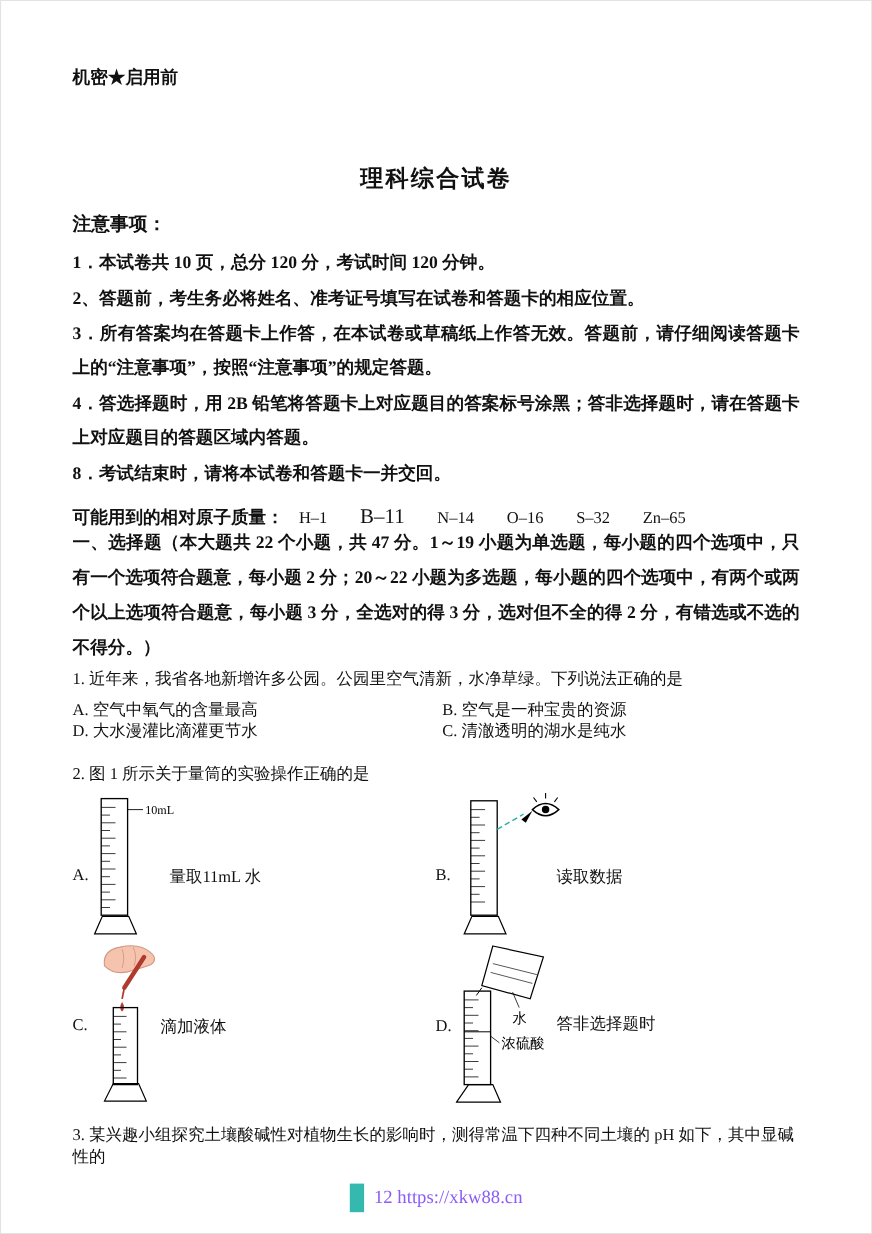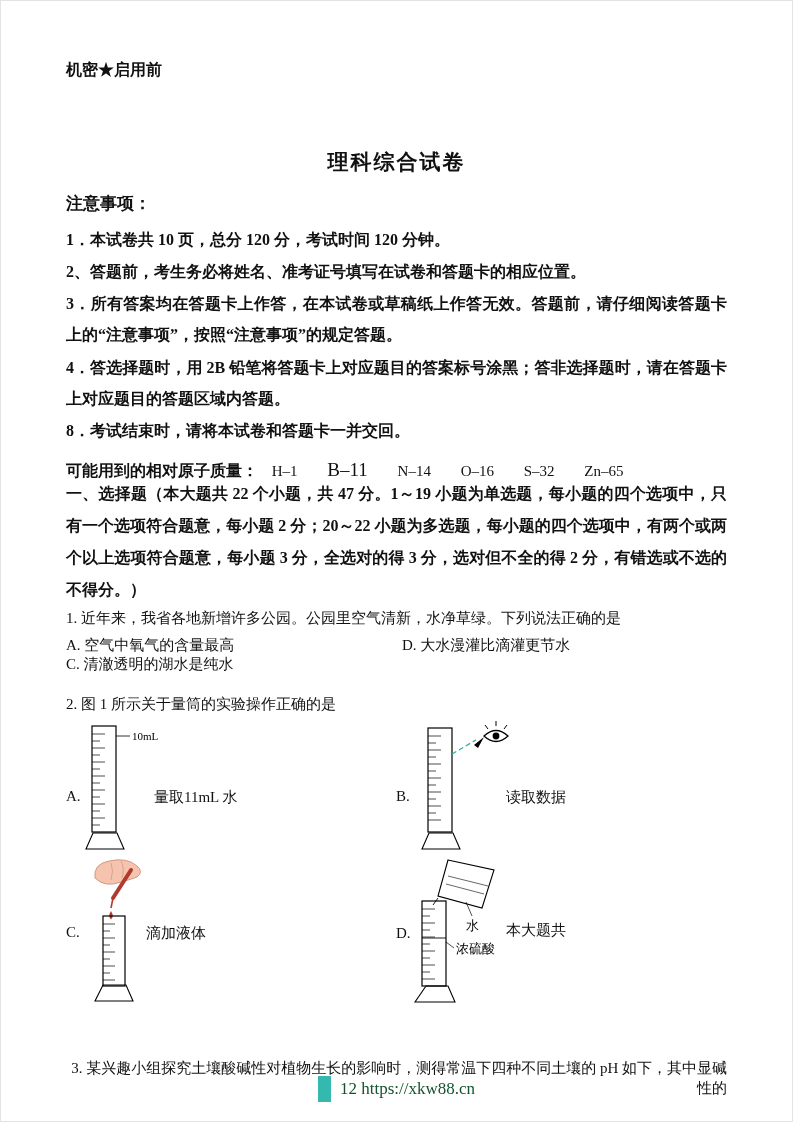--- a/index.html
+++ b/index.html
@@ -32,29 +32,29 @@
   .atomic .label { font-weight: 700; font-size: 16px; margin-right: 10px; }
   .atomic .am { margin-right: 26px; }
   .atomic .am-b { font-size: 19px; }
 
   .section-heading { top: 478px; font-weight: 700; font-size: 16px; line-height: 32px; text-align: justify; }
 
   .q-text { font-size: 15px; line-height: 20px; }
   .q1 { top: 608px; }
   .q1-options { top: 636px; display: grid; grid-template-columns: 336px 1fr; font-size: 15px; }
   .q2 { top: 694px; }
-  .q3 { top: 1058px; text-align: right; }
+  .q3 { top: 1022px; }
 
   .figures { top: 718px; height: 290px; }
   .fig-label, .fig-caption { position: absolute; font-size: 15px; }
   .figsvg { position: absolute; }
 
   .footer { top: 1076px; display: flex; justify-content: center; align-items: center; gap: 9px; }
   .footer-bar { display: inline-block; width: 13px; height: 26px; background: #35b8ae; }
-  .footer-text { color: #14532d; font-size: 17px; font-family: "Liberation Serif", serif; }
+  .footer-text { color: #8b5cf6; font-size: 17px; font-family: "Liberation Serif", serif; }
 </style>
 </head>
 <body>
 
 <div class="page">
 
   <div class="blk classification">机密★启用前</div>
   <div class="blk subtitle">理科综合试卷</div>
 
   <div class="blk notice-heading">注意事项：</div>
@@ -72,20 +72,21 @@
     <span class="am">O–16</span>
     <span class="am">S–32</span>
     <span class="am">Zn–65</span>
   </p>
 
   <p class="blk section-heading">一、选择题（本大题共 22 个小题，共 47 分。1～19 小题为单选题，每小题的四个选项中，只有一个选项符合题意，每小题 2 分；20～22 小题为多选题，每小题的四个选项中，有两个或两个以上选项符合题意，每小题 3 分，全选对的得 3 分，选对但不全的得 2 分，有错选或不选的不得分。）</p>
 
   <p class="blk q-text q1">1. 近年来，我省各地新增许多公园。公园里空气清新，水净草绿。下列说法正确的是</p>
   <div class="blk q1-options">
     <div>A. 空气中氧气的含量最高</div>
+    <div>B. 空气是一种宝贵的资源</div>
     <div>D. 大水漫灌比滴灌更节水</div>
     <div>C. 清澈透明的湖水是纯水</div>
   </div>
 
   <p class="blk q-text q2">2. 图 1 所示关于量筒的实验操作正确的是</p>
 
   <div class="blk figures">
 
     <span class="fig-label" style="left:0; top:70px;">A.</span>
     <svg class="figsvg" style="left:18px; top:2px;" width="120" height="136">
@@ -138,21 +139,21 @@
       <path d="M24 42 L19 49" stroke="#000" stroke-width="0.9" fill="none"></path>
       <line x1="58" y1="60" x2="52" y2="46" stroke="#000" stroke-width="0.7"></line>
       <text x="52" y="74" font-size="13" fill="#000">水</text>
       <rect x="8" y="45" width="24" height="85" fill="none" stroke="#000" stroke-width="1.2"></rect>
       <path d="M8 53 h13 M8 60 h8 M8 67 h13 M8 74 h8 M8 81 h13 M8 88 h8 M8 95 h13 M8 102 h8 M8 109 h13 M8 116 h8 M8 123 h13" stroke="#000" stroke-width="0.7" fill="none"></path>
       <line x1="8" y1="82" x2="32" y2="82" stroke="#000" stroke-width="0.9"></line>
       <path d="M1 146 L41 146 L34 130 L12 130 Z" fill="none" stroke="#000" stroke-width="1.1"></path>
       <line x1="32" y1="86" x2="40" y2="92" stroke="#000" stroke-width="0.7"></line>
       <text x="42" y="97" font-size="13" fill="#000">浓硫酸</text>
     </svg>
-    <span class="fig-caption" style="left:440px; top:203px;">本大题共</span>
+    <span class="fig-caption" style="left:440px; top:203px;">答非选择题时</span>
 
   </div>
 
   <p class="blk q-text q3">3. 某兴趣小组探究土壤酸碱性对植物生长的影响时，测得常温下四种不同土壤的 pH 如下，其中显碱性的</p>
 
   <div class="blk footer">
     <span class="footer-bar"></span>
     <span class="footer-text">12 https://xkw88.cn</span>
   </div>
 

